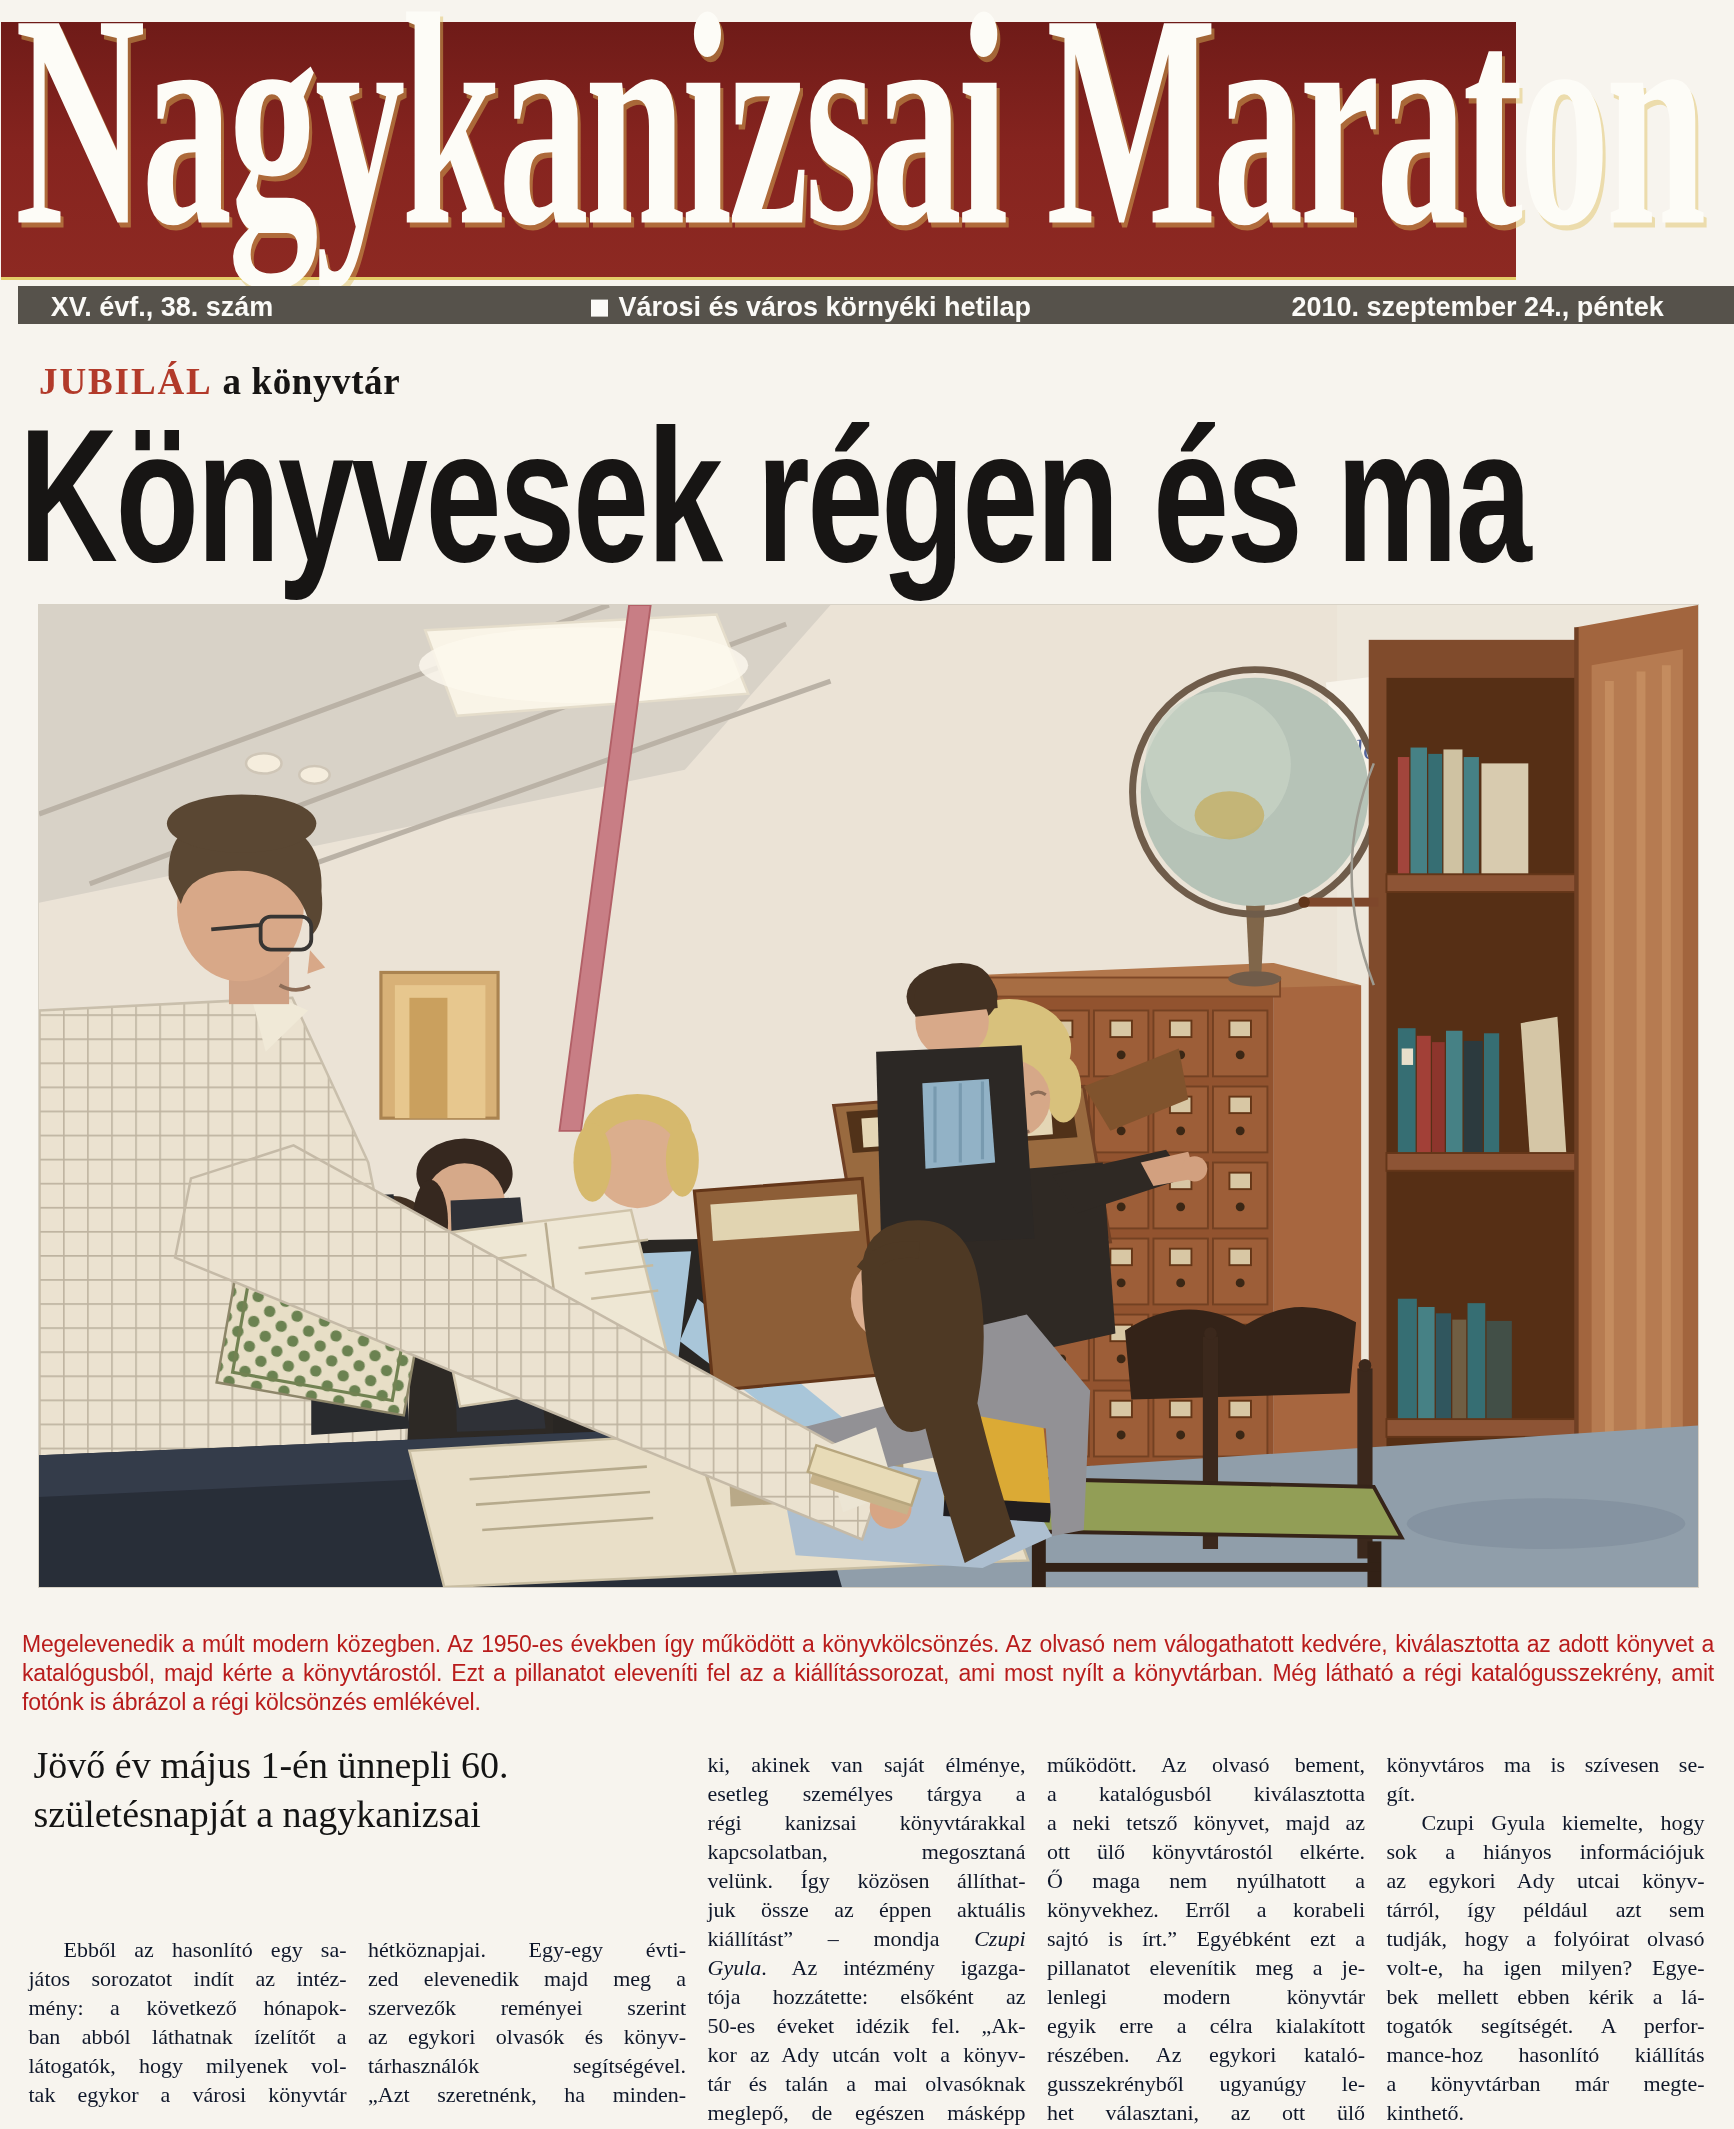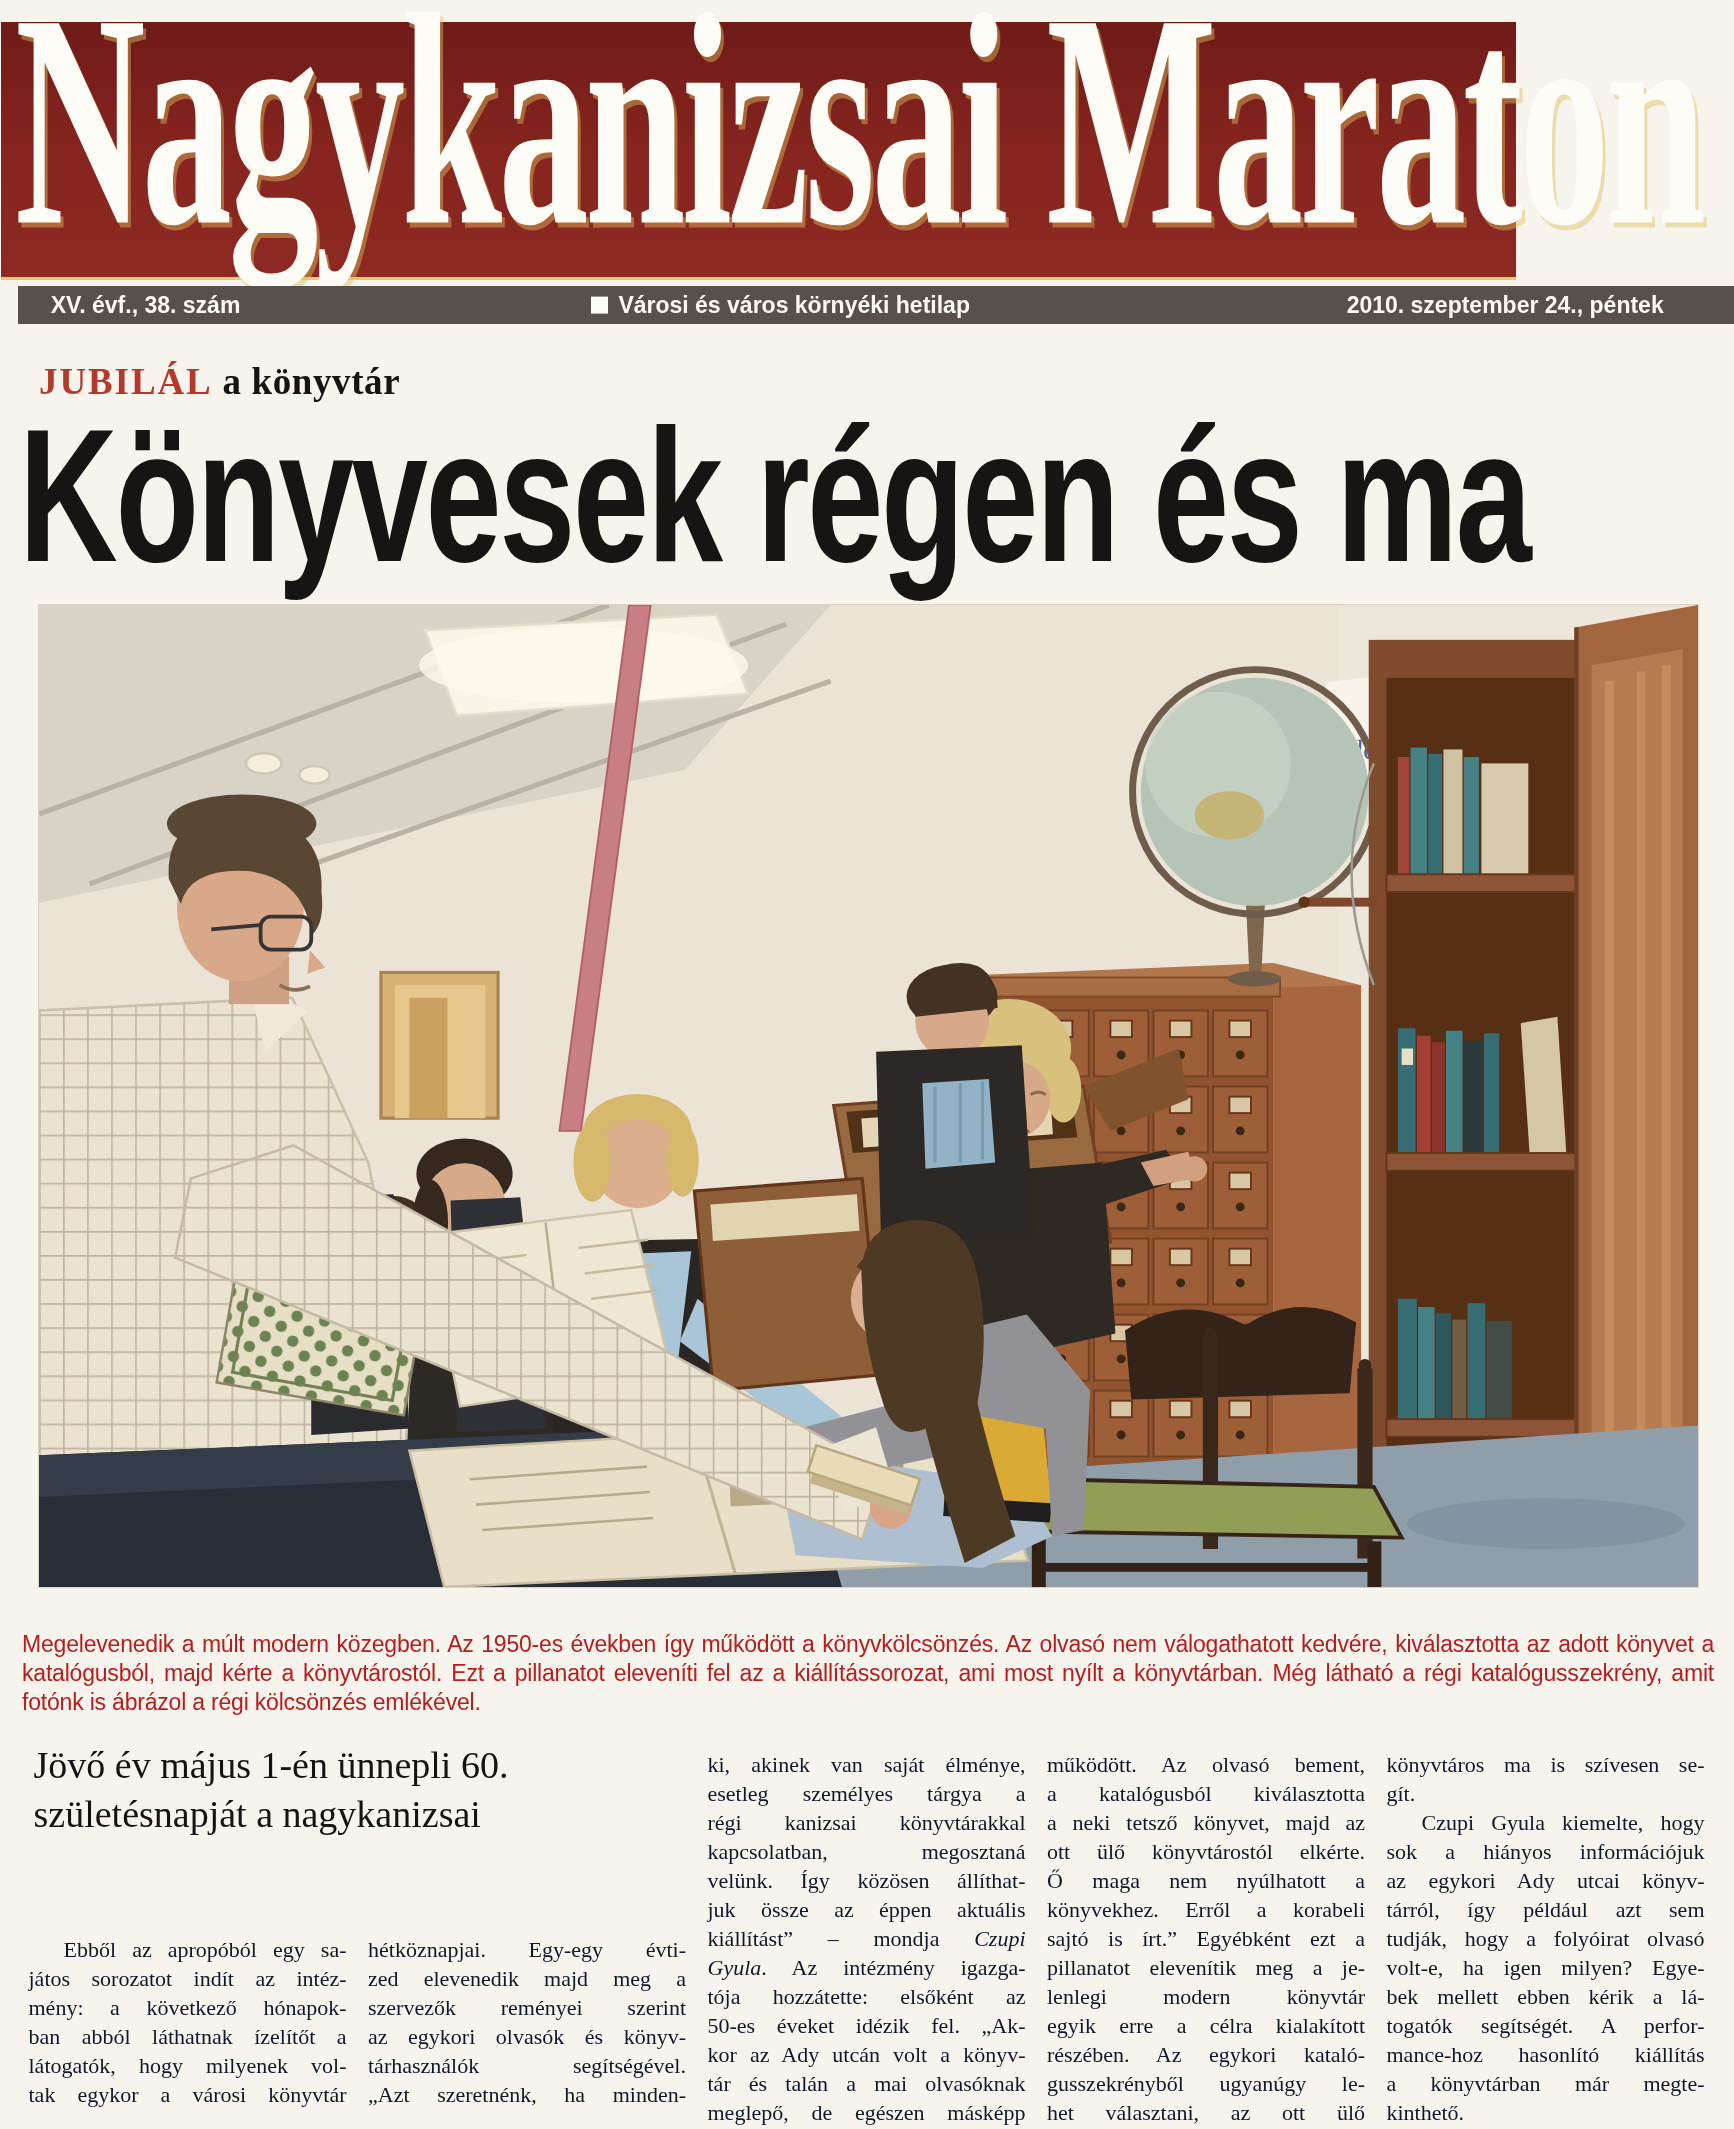--- a/index.html
+++ b/index.html
@@ -18,21 +18,21 @@
   .banner h1{
     position:absolute;left:14px;top:-54px;margin:0;
     font:bold 190px/190px "Liberation Serif", serif;
     letter-spacing:-3.8px;color:#fdfcf7;white-space:nowrap;
     transform:scale(0.95,1.6);transform-origin:left top;
     text-shadow:3.2px 3.2px 0 rgba(222,190,90,.45);
   }
   .infobar{
     position:absolute;left:17.7px;top:286px;width:1717px;height:38px;
     background:#56524b;color:#fbfaf7;
-    font-family:"Liberation Sans", sans-serif;font-weight:bold;font-size:23px;
+    font-family:"Liberation Sans", sans-serif;font-weight:bold;font-size:27px;
   }
   .infobar .issue{position:absolute;left:33px;top:6.3px;}
   .infobar .tagline{position:absolute;left:573px;top:6.3px;}
   .infobar .tagline .sq{display:inline-block;width:17.7px;height:17.7px;background:#fbfaf7;margin-right:10px;transform:translateY(0.6px);}
   .infobar .date{position:absolute;right:71px;top:6.3px;}
   
   .kicker{
     position:absolute;left:39px;top:360px;margin:0;
     font:bold 37px/44px "Liberation Serif", serif;letter-spacing:0.6px;color:#171514;
   }
@@ -425,21 +425,21 @@
 
   <rect x="0" y="0" width="2620" height="1550" fill="#d8b890" opacity="0.05"></rect>
 </svg>
 </figure>
 
 <p class="caption">Megelevenedik a múlt modern közegben. Az 1950-es években így működött a könyvkölcsönzés. Az olvasó nem válogathatott kedvére, kiválasztotta az adott könyvet a katalógusból, majd kérte a könyvtárostól. Ezt a pillanatot eleveníti fel az a kiállítássorozat, ami most nyílt a könyvtárban. Még látható a régi katalógusszekrény, amit fotónk is ábrázol a régi kölcsönzés emlékével.</p>
 
 <section class="article">
   <div class="cols" id="cols">
       <div class="col low">
-        <div class="tline ind">Ebből az apropóból egy sa-</div>
+        <div class="tline ind">Ebből az hasonlító egy sa-</div>
         <div class="tline">játos sorozatot indít az intéz-</div>
         <div class="tline">mény: a következő hónapok-</div>
         <div class="tline">ban abból láthatnak ízelítőt a</div>
         <div class="tline">látogatók, hogy milyenek vol-</div>
         <div class="tline">tak egykor a városi könyvtár</div>
       </div>
       <div class="col low">
         <div class="tline">hétköznapjai. Egy-egy évti-</div>
         <div class="tline">zed elevenedik majd meg a</div>
         <div class="tline">szervezők reményei szerint</div>

